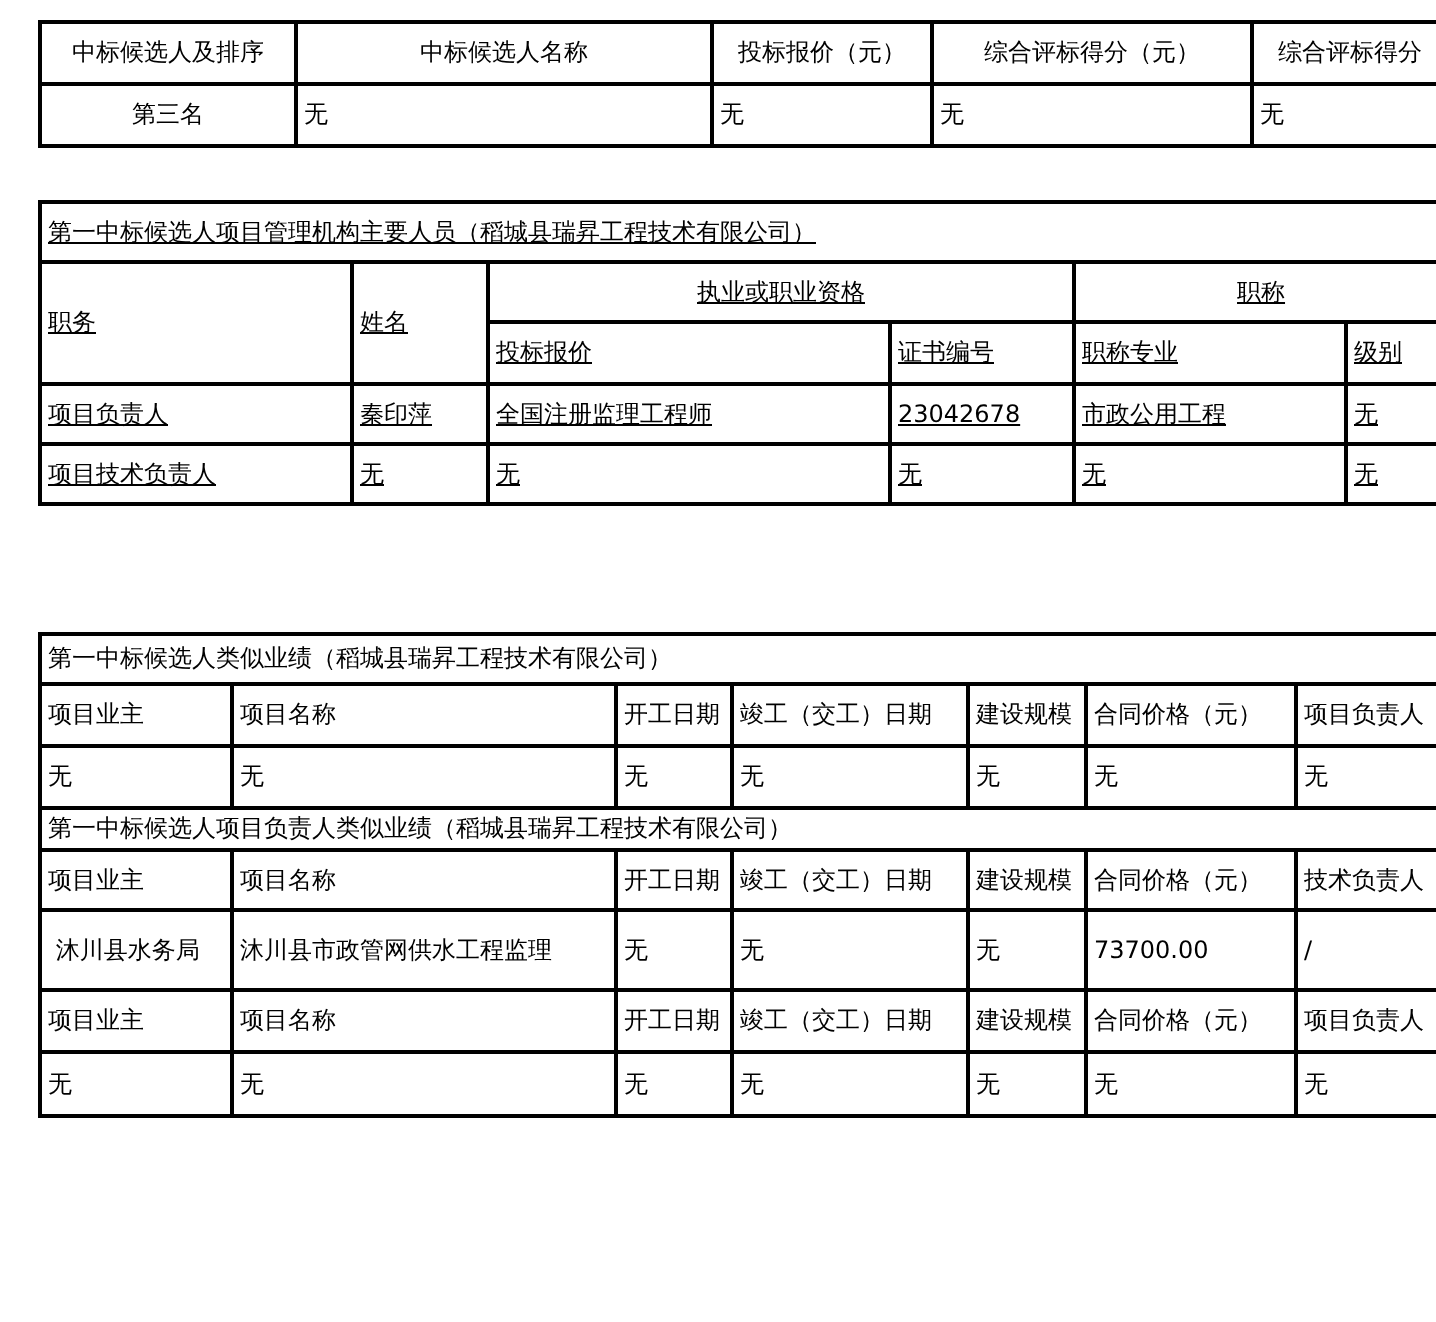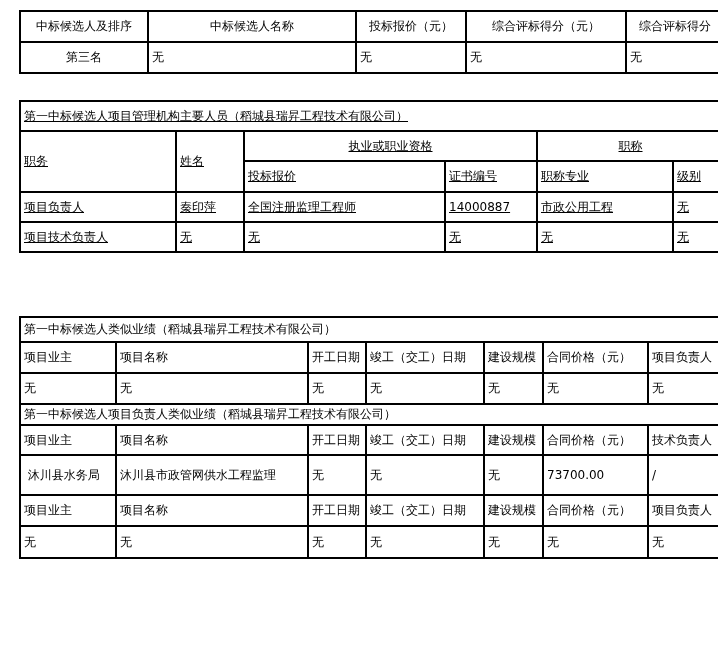--- a/index.html
+++ b/index.html
@@ -92,21 +92,21 @@
       <tr class="rh31">
         <td>投标报价</td>
         <td>证书编号</td>
         <td>职称专业</td>
         <td>级别</td>
       </tr>
       <tr class="rh30">
         <td>项目负责人</td>
         <td>秦印萍</td>
         <td>全国注册监理工程师</td>
-        <td>14000887</td>
+        <td>23042678</td>
         <td>市政公用工程</td>
         <td>无</td>
       </tr>
       <tr class="rh30">
         <td>项目技术负责人</td>
         <td>无</td>
         <td>无</td>
         <td>无</td>
         <td>无</td>
         <td>无</td>

